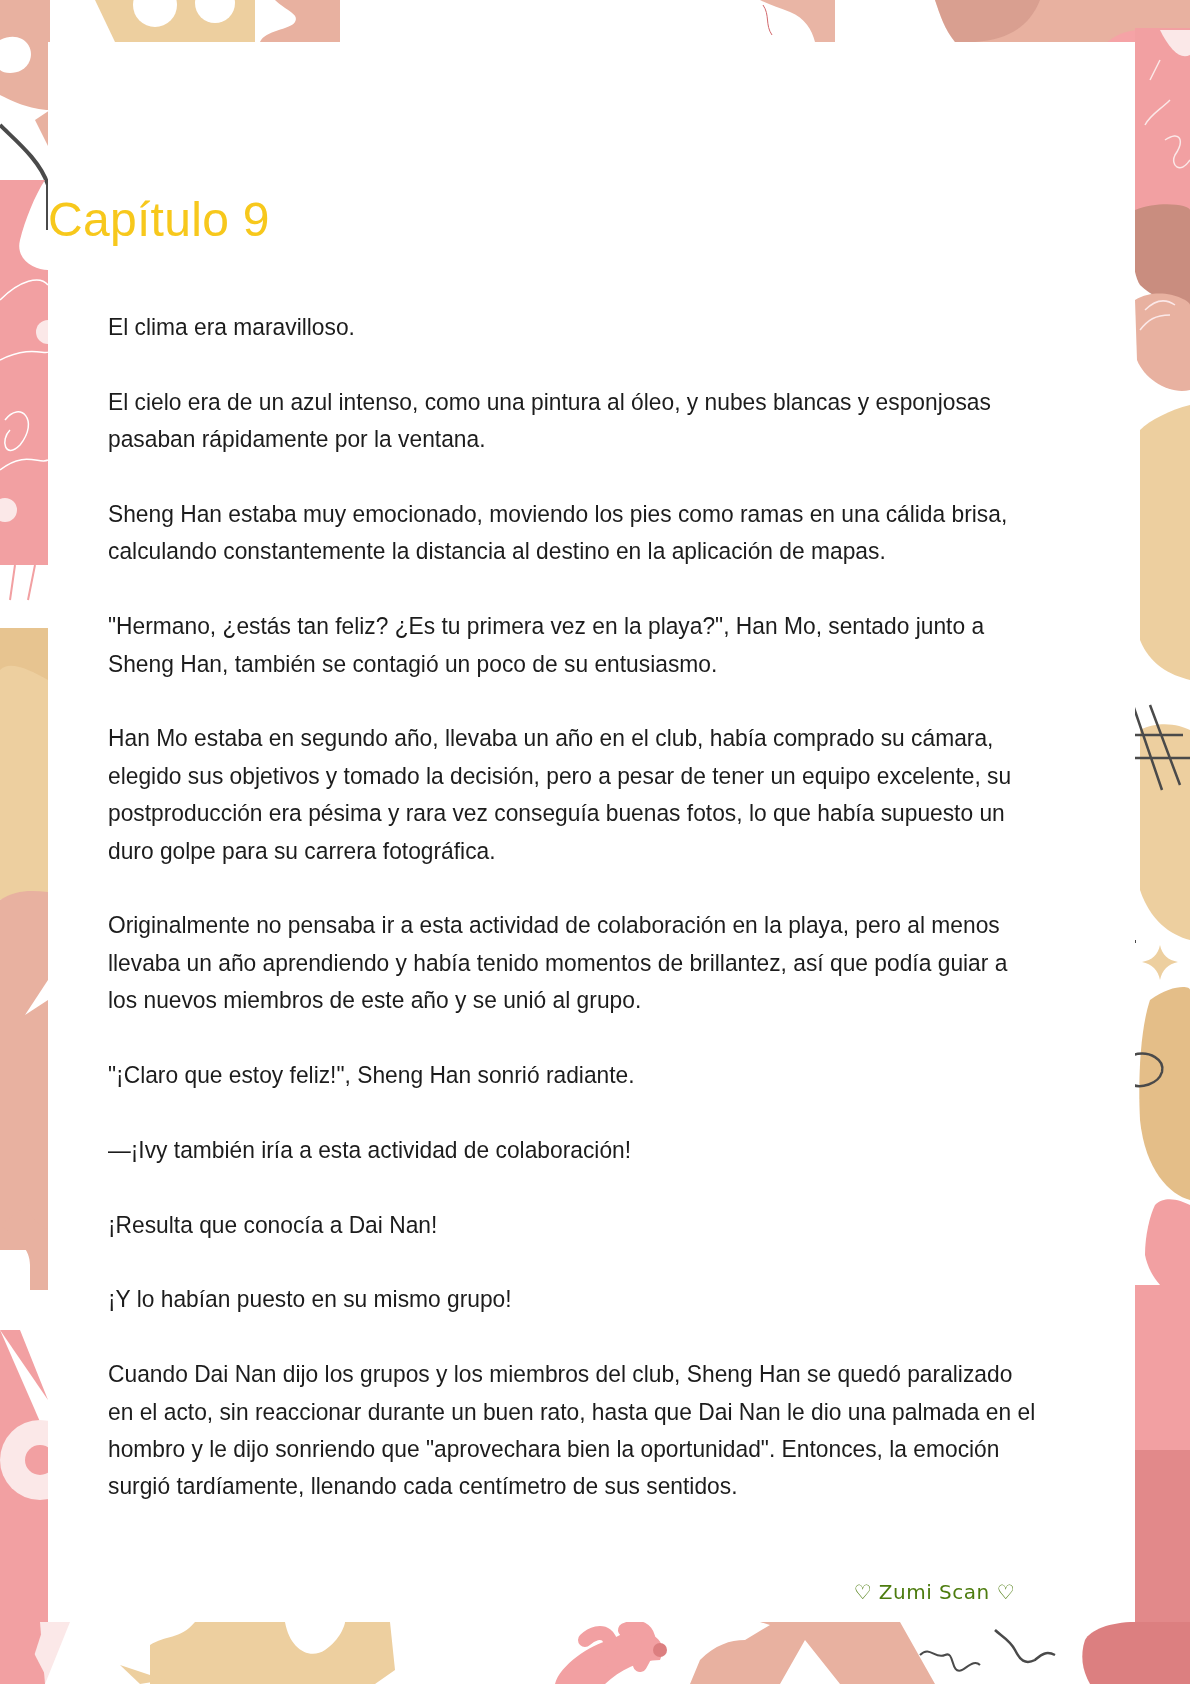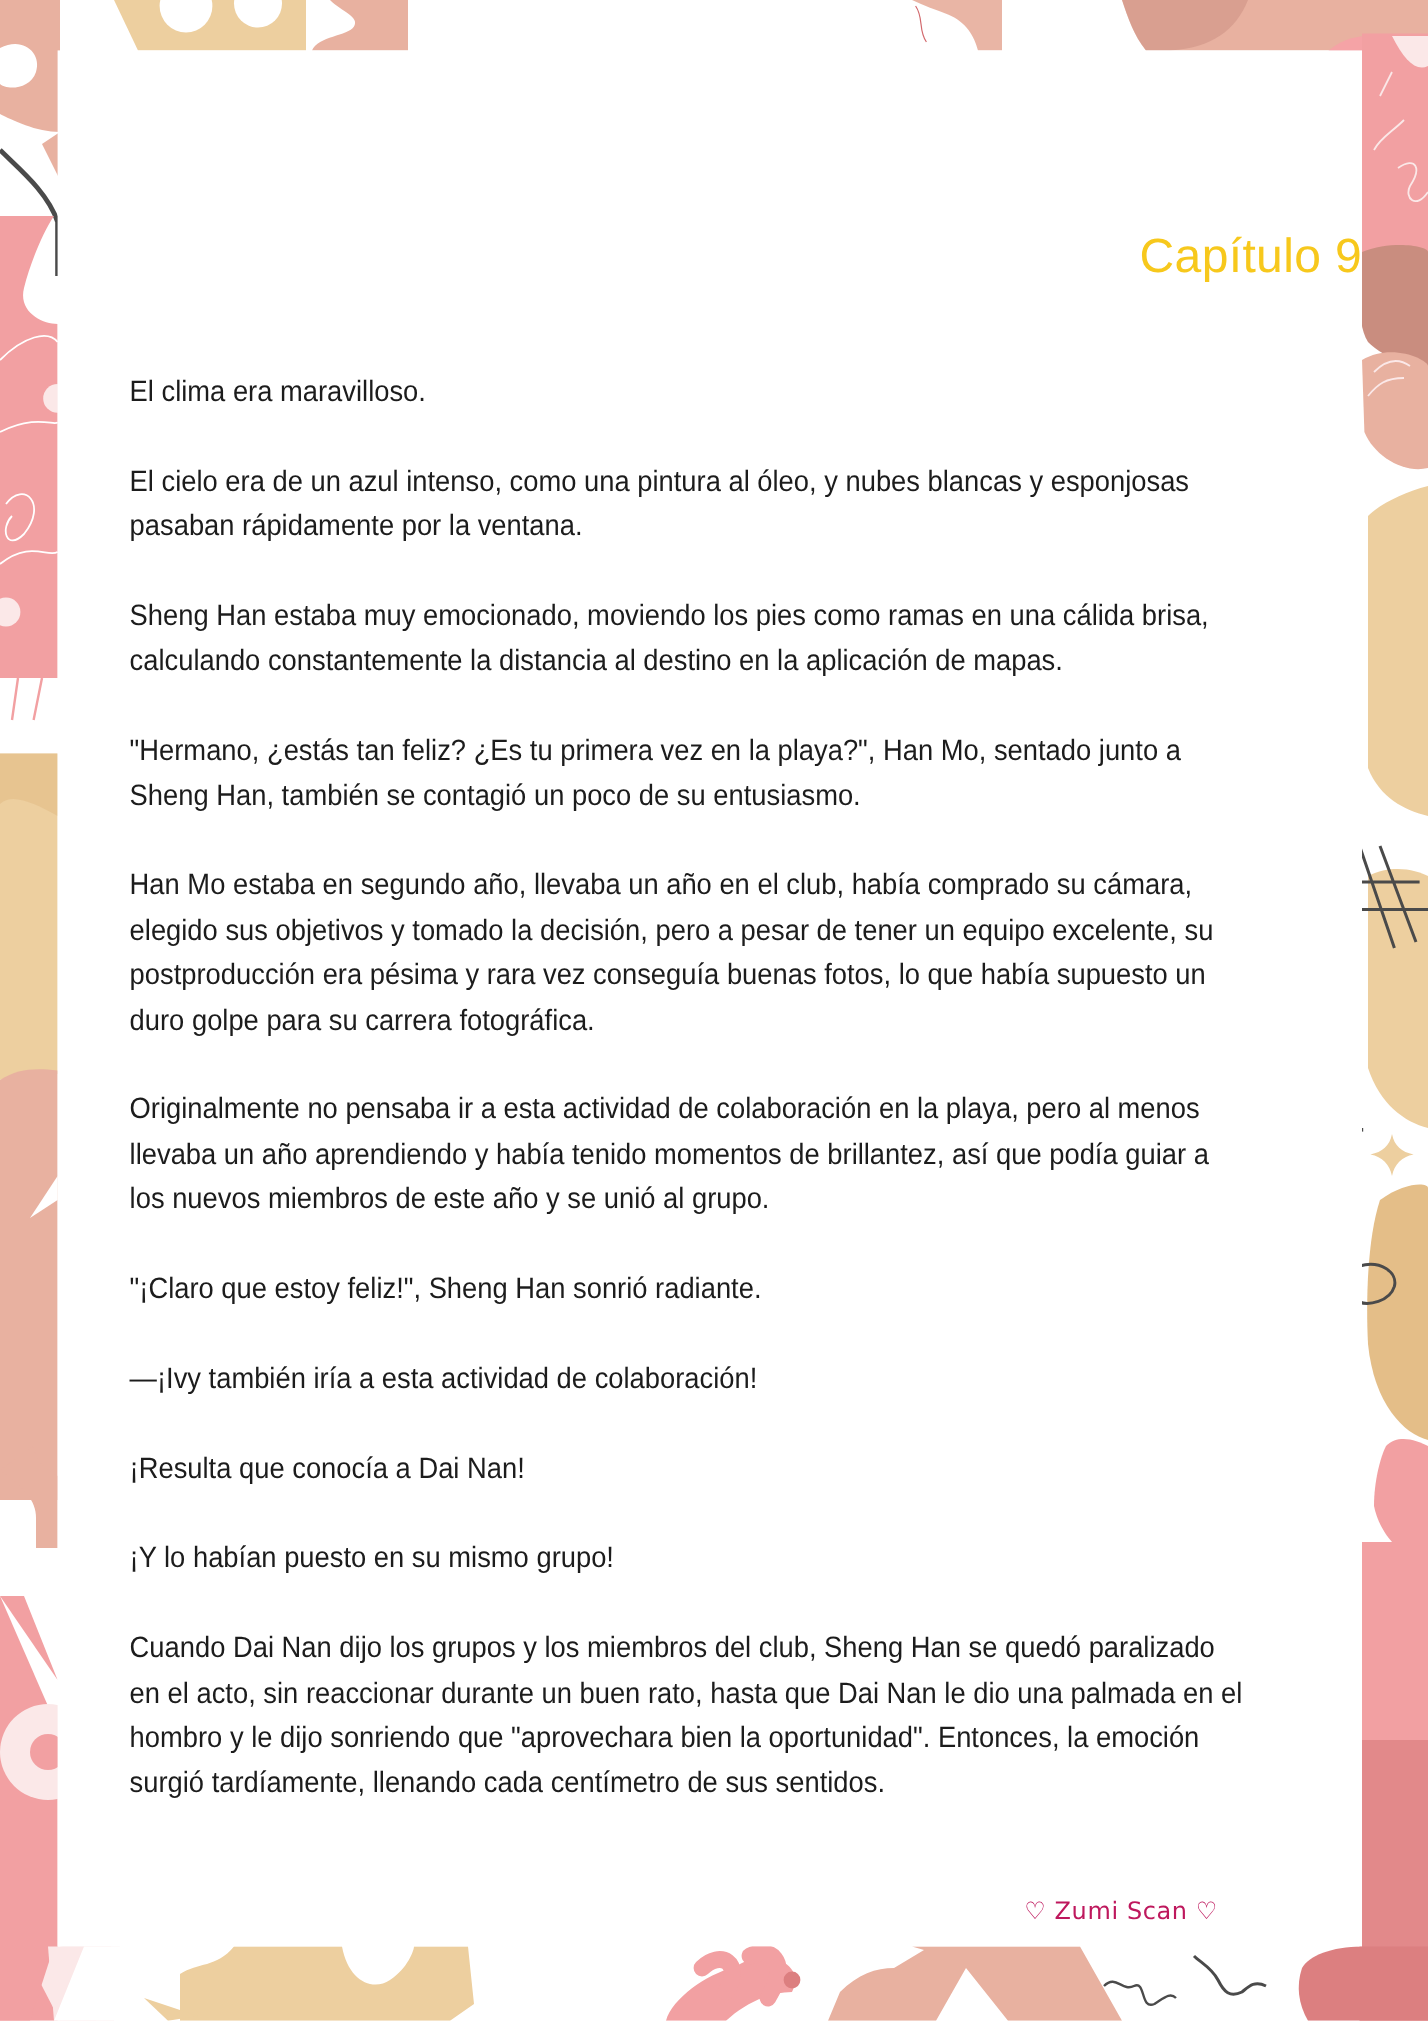--- a/index.html
+++ b/index.html
@@ -8,32 +8,32 @@
     background: #ffffff;
     font-family: "Liberation Sans", "DejaVu Sans", sans-serif;
   }
   .deco { position: absolute; }
   .page {
     position: absolute; left: 48px; top: 42px; width: 1087px; height: 1580px;
     background: #ffffff; z-index: 5;
   }
   .title {
     position: absolute; left: 0; right: 0; top: 150px;
-    text-align: right; font-size: 40px; color: #F7C81C; font-weight: normal;
+    text-align: left; font-size: 48px; color: #F7C81C; font-weight: normal;
     letter-spacing: 0.3px;
   }
   .body-text {
     position: absolute; left: 60px; top: 266px; width: 1000px;
     font-size: 24.5px; line-height: 37.4px; color: #1c1c1c;
     transform: scaleX(0.93); transform-origin: left top;
   }
   .body-text p { margin: 0 0 37.4px 0; }
   .footer {
     position: absolute; right: 120px; top: 1538px;
-    font-size: 20px; color: #be185d; font-family: "DejaVu Sans", sans-serif;
+    font-size: 20px; color: #4d7c0f; font-family: "DejaVu Sans", sans-serif;
     letter-spacing: 0.5px;
   }
 </style>
 </head>
 <body>
 
 <svg class="deco" width="1190" height="1684" viewBox="0 0 1190 1684" style="left:0;top:0;z-index:1">
 
   <path d="M0 0 H35 L25 25 L40 45 H0 Z" fill="#E8B1A0"></path>
   <path d="M95 0 H255 C250 10 240 20 225 20 C210 20 200 5 190 0 H175 C170 15 150 20 140 15 C135 10 133 5 130 0 Z" fill="#EDCF9F"></path>

